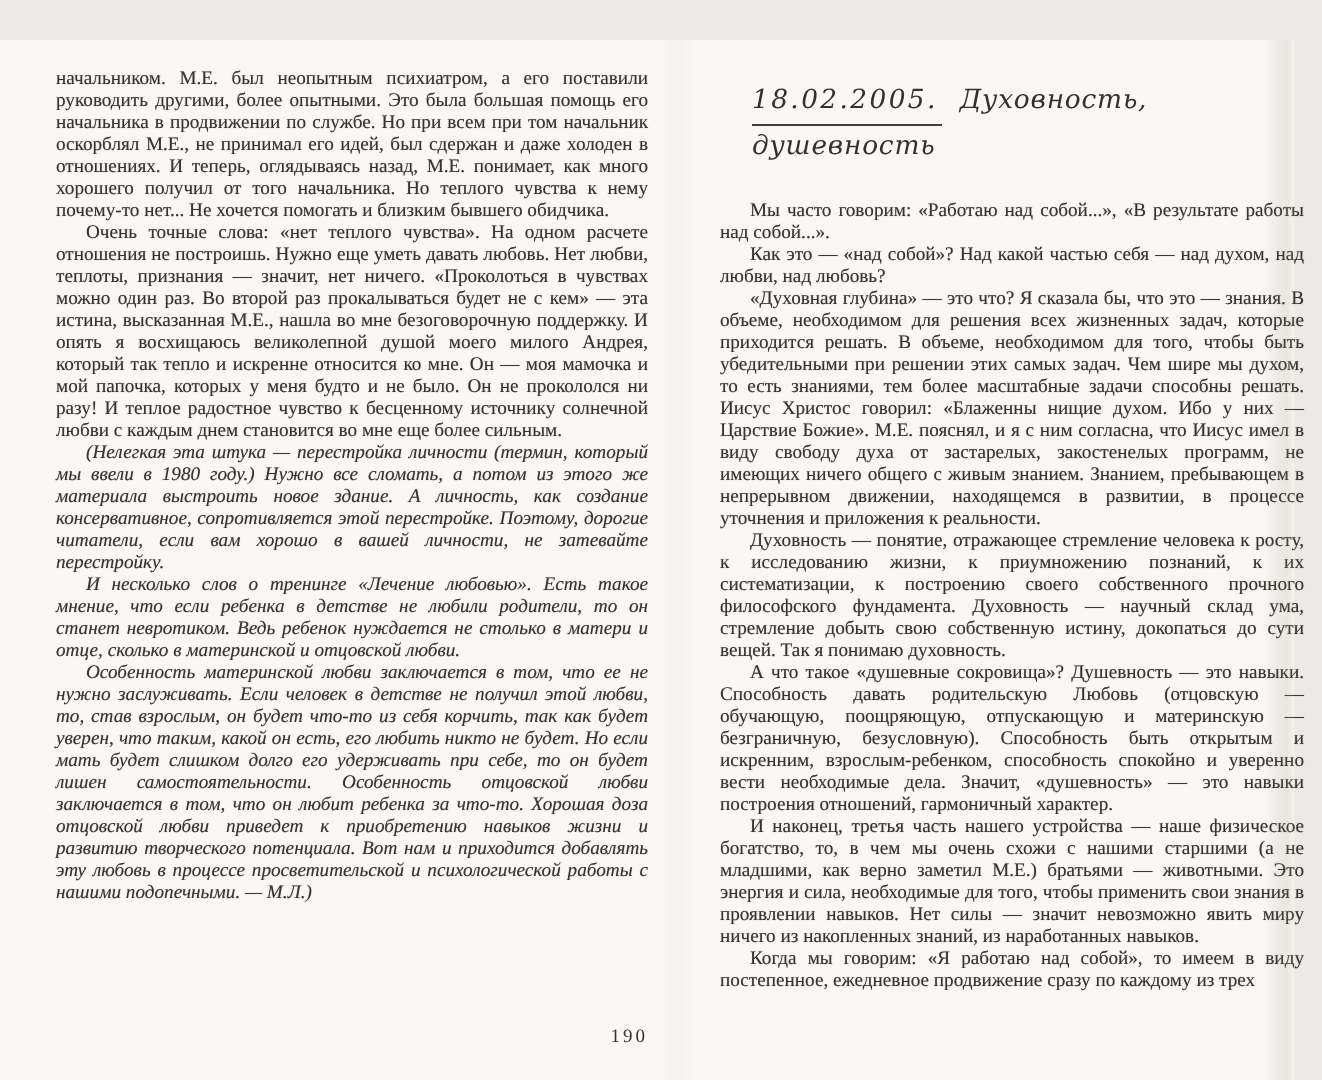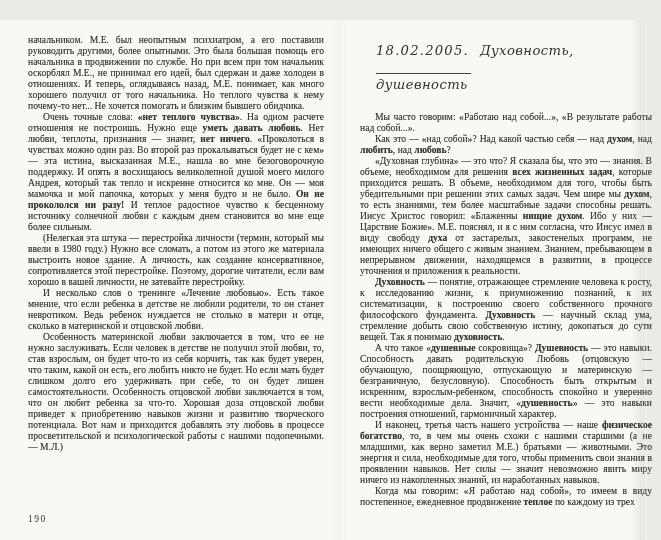--- a/index.html
+++ b/index.html
@@ -28,39 +28,39 @@
   .page { position:absolute; top:14px; height:512px; }
   .page-left  { left:28px;  width:296px; }
   .page-right { left:360px; width:292px; }
 
   .text-block {
     font-size:9.6px; line-height:11px; text-align:justify;
     text-shadow:0 0 0.5px rgba(55,51,47,0.45);
   }
   p.para { margin:0; }
   p.para.indent { text-indent:15px; }
-  p.para.italic { }
-  p.para b { font-weight:bold; }
+  p.para.italic { font-style:italic; }
+  p.para b { font-weight:normal; }
 
   .page-number {
     position:absolute; bottom:22px; left:0; width:100%;
-    text-align:left; font-size:9.5px; letter-spacing:1.5px;
+    text-align:right; font-size:9.5px; letter-spacing:1.5px;
     color:var(--ink, #37332f);
   }
 
   
   .heading {
     font-family:"DejaVu Serif", serif; font-style:italic;
     color:#34302b; margin:6px 0 16px 16px;
     font-size:13.2px; line-height:21px; letter-spacing:0.4px;
     text-align:left;
   }
   .heading .date {
     display:inline-block; border-bottom:1.4px solid #44403a;
-    padding:0 2px 12px 0; margin-right:9px; letter-spacing:1.2px;
+    padding:0 2px 1px 0; margin-right:9px; letter-spacing:1.2px;
   }
   .heading .title-line2 { margin-left:86px; }
 </style>
 </head>
 <body>
 
 <div class="spread">
 
   <div class="page page-left">
     <div class="text-block" id="left-paras">
@@ -72,24 +72,24 @@
       </div>
     <div class="page-number">190</div>
   </div>
 
   <div class="page page-right">
     <div class="heading">
       <span class="date">18.02.2005.</span><span class="title-line1">Духовность, душевность</span>
     </div>
     <div class="text-block" id="right-paras">
         <p class="para indent">Мы часто говорим: «Работаю над собой...», «В результате работы над собой...».</p>
-        <p class="para indent">Как это — «над собой»? Над какой частью себя — над <b>духом</b>, над <b>любить</b>, над <b>любовь</b>?</p>
+        <p class="para indent">Как это — «над собой»? Над какой частью себя — над <b>духом</b>, над <b>любви</b>, над <b>любовь</b>?</p>
         <p class="para indent">«Духовная глубина» — это что? Я сказала бы, что это — знания. В объеме, необходимом для решения <b>всех жизненных задач</b>, которые приходится решать. В объеме, необходимом для того, чтобы быть убедительными при решении этих самых задач. Чем шире мы <b>духом</b>, то есть знаниями, тем более масштабные задачи способны решать. Иисус Христос говорил: «Блаженны <b>нищие духом</b>. Ибо у них — Царствие Божие». М.Е. пояснял, и я с ним согласна, что Иисус имел в виду свободу <b>духа</b> от застарелых, закостенелых программ, не имеющих ничего общего с живым знанием. Знанием, пребывающем в непрерывном движении, находящемся в развитии, в процессе уточнения и приложения к реальности.</p>
         <p class="para indent"><b>Духовность</b> — понятие, отражающее стремление человека к росту, к исследованию жизни, к приумножению познаний, к их систематизации, к построению своего собственного прочного философского фундамента. <b>Духовность</b> — научный склад ума, стремление добыть свою собственную истину, докопаться до сути вещей. Так я понимаю <b>духовность</b>.</p>
         <p class="para indent">А что такое «<b>душевные</b> сокровища»? <b>Душевность</b> — это навыки. Способность давать родительскую Любовь (отцовскую — обучающую, поощряющую, отпускающую и материнскую — безграничную, безусловную). Способность быть открытым и искренним, взрослым-ребенком, способность спокойно и уверенно вести необходимые дела. Значит, «<b>душевность</b>» — это навыки построения отношений, гармоничный характер.</p>
         <p class="para indent">И наконец, третья часть нашего устройства — наше <b>физическое богатство</b>, то, в чем мы очень схожи с нашими старшими (а не младшими, как верно заметил М.Е.) братьями — животными. Это энергия и сила, необходимые для того, чтобы применить свои знания в проявлении навыков. Нет силы — значит невозможно явить миру ничего из накопленных знаний, из наработанных навыков.</p>
-        <p class="para indent">Когда мы говорим: «Я работаю над собой», то имеем в виду постепенное, ежедневное продвижение <b>теплое</b> по каждому из трех</p>
+        <p class="para indent">Когда мы говорим: «Я работаю над собой», то имеем в виду постепенное, ежедневное продвижение <b>сразу</b> по каждому из трех</p>
       </div>
   </div>
 
   <div class="gutter-shade"></div>
   <div class="edge-shadow"></div>
 </div>
 
 </body></html>

